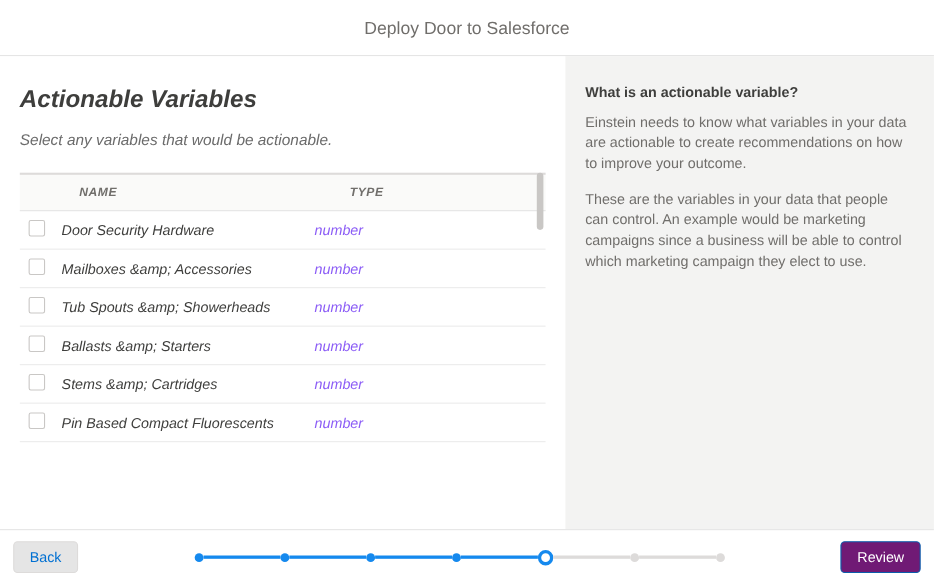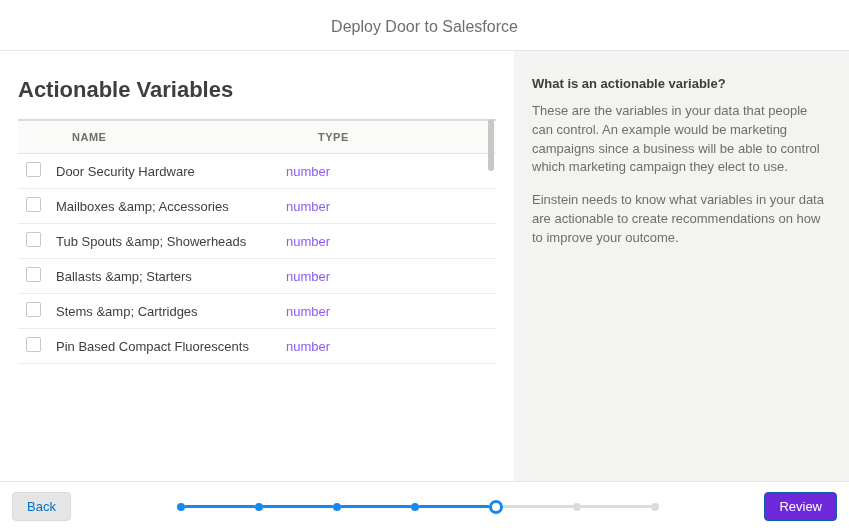--- a/index.html
+++ b/index.html
@@ -1,20 +1,20 @@
 <!DOCTYPE html>
 <html><head>
 <meta charset="utf-8">
 <style>
   * { box-sizing: border-box; margin: 0; padding: 0; }
   html, body { width: 849px; height: 531px; font-family: "Salesforce Sans", Arial, Helvetica, sans-serif; color: #3e3e3c; background: #fff; overflow: hidden; }
   .page { display: flex; flex-direction: column; height: 100%; }
   .header { text-align: center; padding: 18px 0 14px; font-size: 16px; color: #706e6b; border-bottom: 1px solid #e5e5e5; }
   .body { flex: 1; display: flex; overflow: hidden; }
-  .left { flex: 1; padding: 26px 18px 0 18px; position: relative; overflow: hidden; }
+  .left { flex: 1; padding: 26px 18px 0 18px; position: relative; overflow: hidden; font-style: italic; }
   .left h1 { font-size: 22px; font-weight: 700; color: #3e3e3c; margin-bottom: 16px; }
   .sub { font-size: 14px; color: #6b6b6b; margin-bottom: 22px; }
   .table { border-top: 2px solid #dddbda; position: relative; }
   .thead { display: flex; padding: 10px 8px; font-size: 11px; letter-spacing: 0.5px; color: #706e6b; background: #fafaf9; border-bottom: 1px solid #e5e5e5; font-weight: 700; gap: 16px; }
   .col-cb { width: 30px; }
   .col-name { width: 230px; }
   .col-type { flex: 1; }
   .row { display: flex; align-items: center; padding: 8px 8px; border-bottom: 1px solid #ececec; font-size: 13px; }
   .cb { width: 15px; height: 15px; border: 1px solid #c9c7c5; border-radius: 2px; background: #fff; display: inline-block; }
   .row .col-name { color: #3e3e3c; }
@@ -25,41 +25,42 @@
   .sky { height: 70px; background: linear-gradient(#6db7ec, #b3d9f3); position: relative; display: flex; align-items: center; padding-left: 16px; overflow: hidden; }
   .cloud { position: absolute; width: 110px; height: 40px; background: rgba(255,255,255,0.35); border-radius: 40px; top: 30px; left: 60px; }
   .cloud2 { position: absolute; width: 70px; height: 28px; background: rgba(255,255,255,0.25); border-radius: 40px; top: 10px; left: 200px; }
   .sky h2 { font-size: 15px; font-weight: 700; color: #16325c; z-index: 2; }
   .einstein { position: absolute; right: 6px; top: 8px; z-index: 3; }
   .help-body { padding: 24px 18px; font-size: 13px; color: #706e6b; line-height: 1.45; }
   .help-body .q { font-weight: 700; color: #3e3e3c; margin-bottom: 8px; }
   .help-body p { margin-bottom: 14px; }
   .footer { height: 50px; border-top: 1px solid #e5e5e5; display: flex; align-items: center; padding: 0 12px; }
   .btn { border: 1px solid #dddbda; background: #e5e5e5; color: #0070d2; padding: 6px 14px; border-radius: 4px; font-size: 13px; cursor: pointer; }
-  .btn-primary { background: #6d28d9; color: #fff; border-color: #0b5cab; }
+  .btn-primary { background: #701a75; color: #fff; border-color: #0b5cab; }
   .progress { flex: 1; display: flex; align-items: center; justify-content: center; gap: 0; }
   .seg { width: 70px; height: 3px; background: #dddbda; }
   .seg.done { background: #1589ee; }
   .dot { width: 8px; height: 8px; border-radius: 50%; background: #dddbda; }
   .dot.done { background: #1589ee; }
   .dot.current { width: 14px; height: 14px; border: 3px solid #1589ee; background: #fff; }
 </style>
 </head>
 <body>
 
 <div class="page">
 
   <div class="header">
     <span>Deploy Door to Salesforce</span>
   </div>
 
   <div class="body">
 
     <div class="left">
       <h1>Actionable Variables</h1>
+      <div class="sub">Select any variables that would be actionable.</div>
 
       <div class="table-wrap">
         <div class="table">
           <div class="thead">
             <div class="col-cb"></div>
             <div class="col-name">NAME</div>
             <div class="col-type">TYPE</div>
           </div>
 
           <div class="row">
@@ -93,22 +94,22 @@
             <div class="col-type">number</div>
           </div>
         </div>
         <div class="scrollbar"></div>
       </div>
     </div>
 
     <div class="right">
       <div class="help-body">
         <div class="q">What is an actionable variable?</div>
+        <p>Einstein needs to know what variables in your data are actionable to create recommendations on how to improve your outcome.</p>
         <p>These are the variables in your data that people can control. An example would be marketing campaigns since a business will be able to control which marketing campaign they elect to use.</p>
-        <p>Einstein needs to know what variables in your data are actionable to create recommendations on how to improve your outcome.</p>
       </div>
     </div>
 
   </div>
 
   <div class="footer">
     <button class="btn">Back</button>
 
     <div class="progress">
       <span class="dot done"></span>

